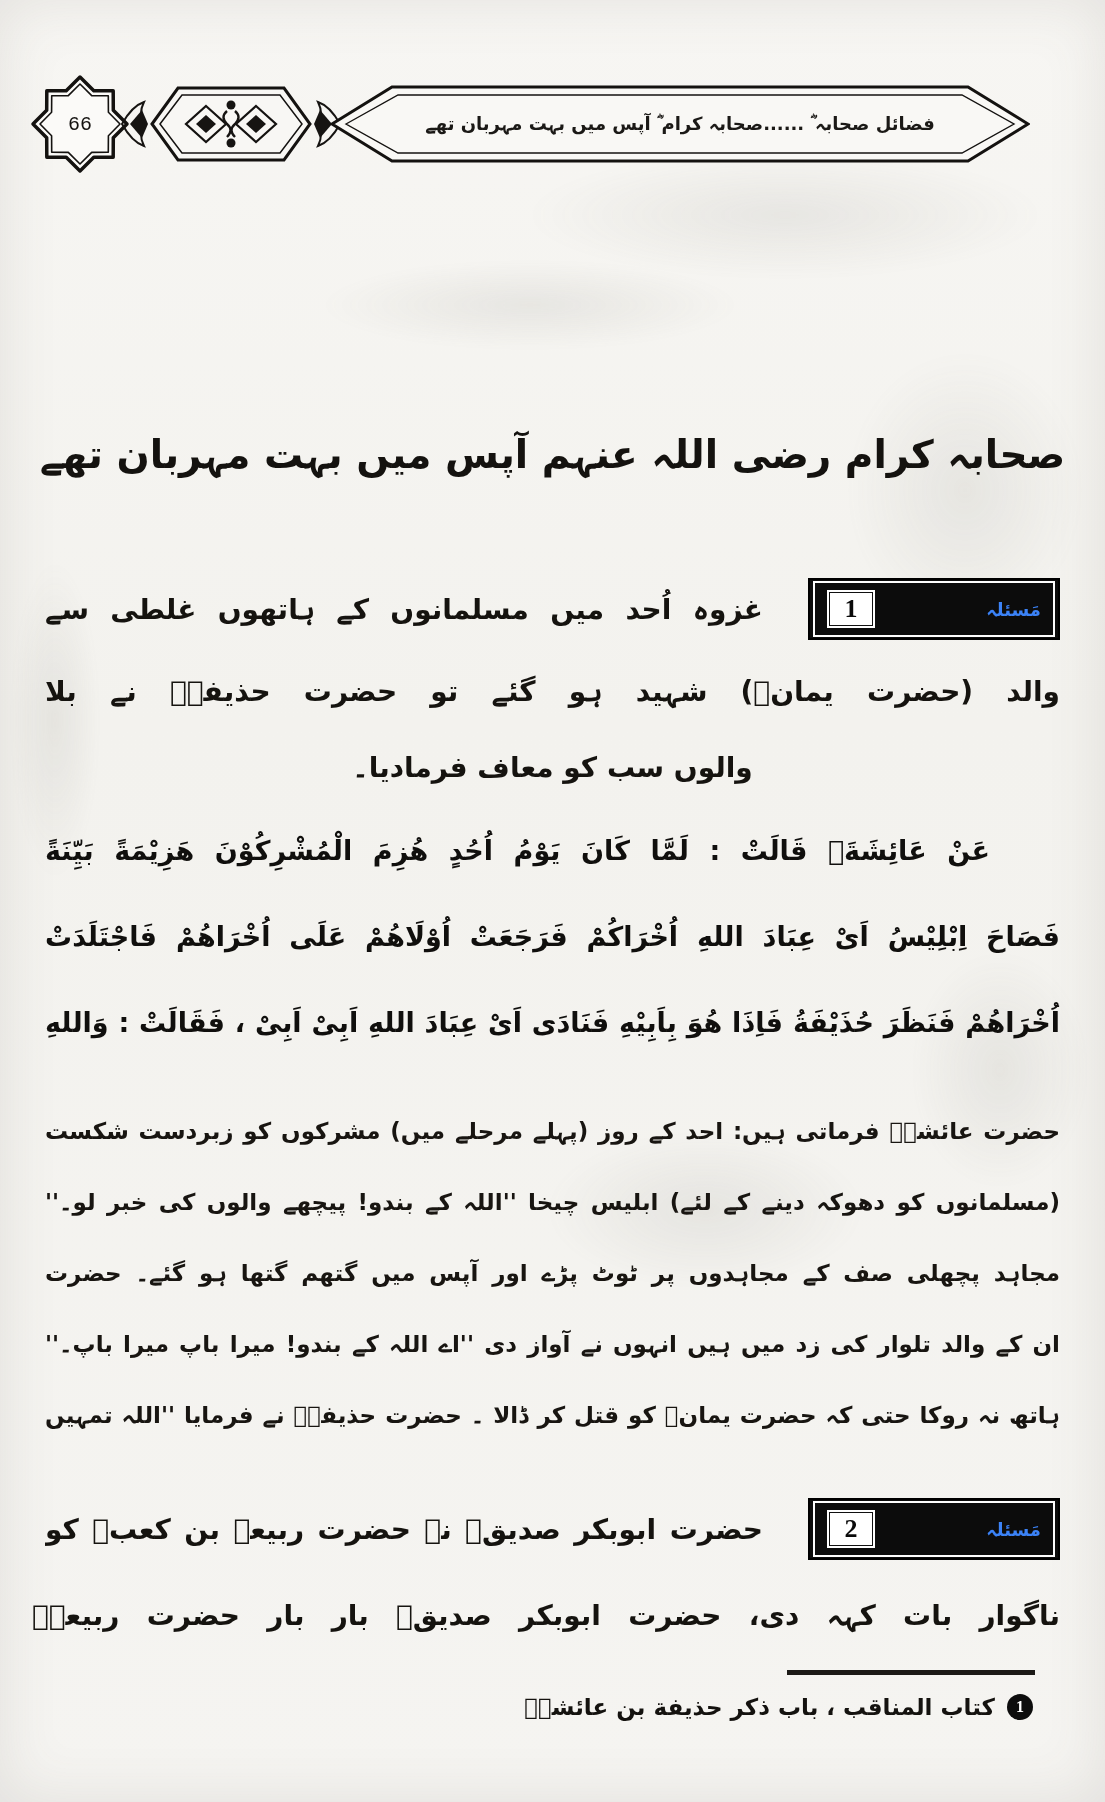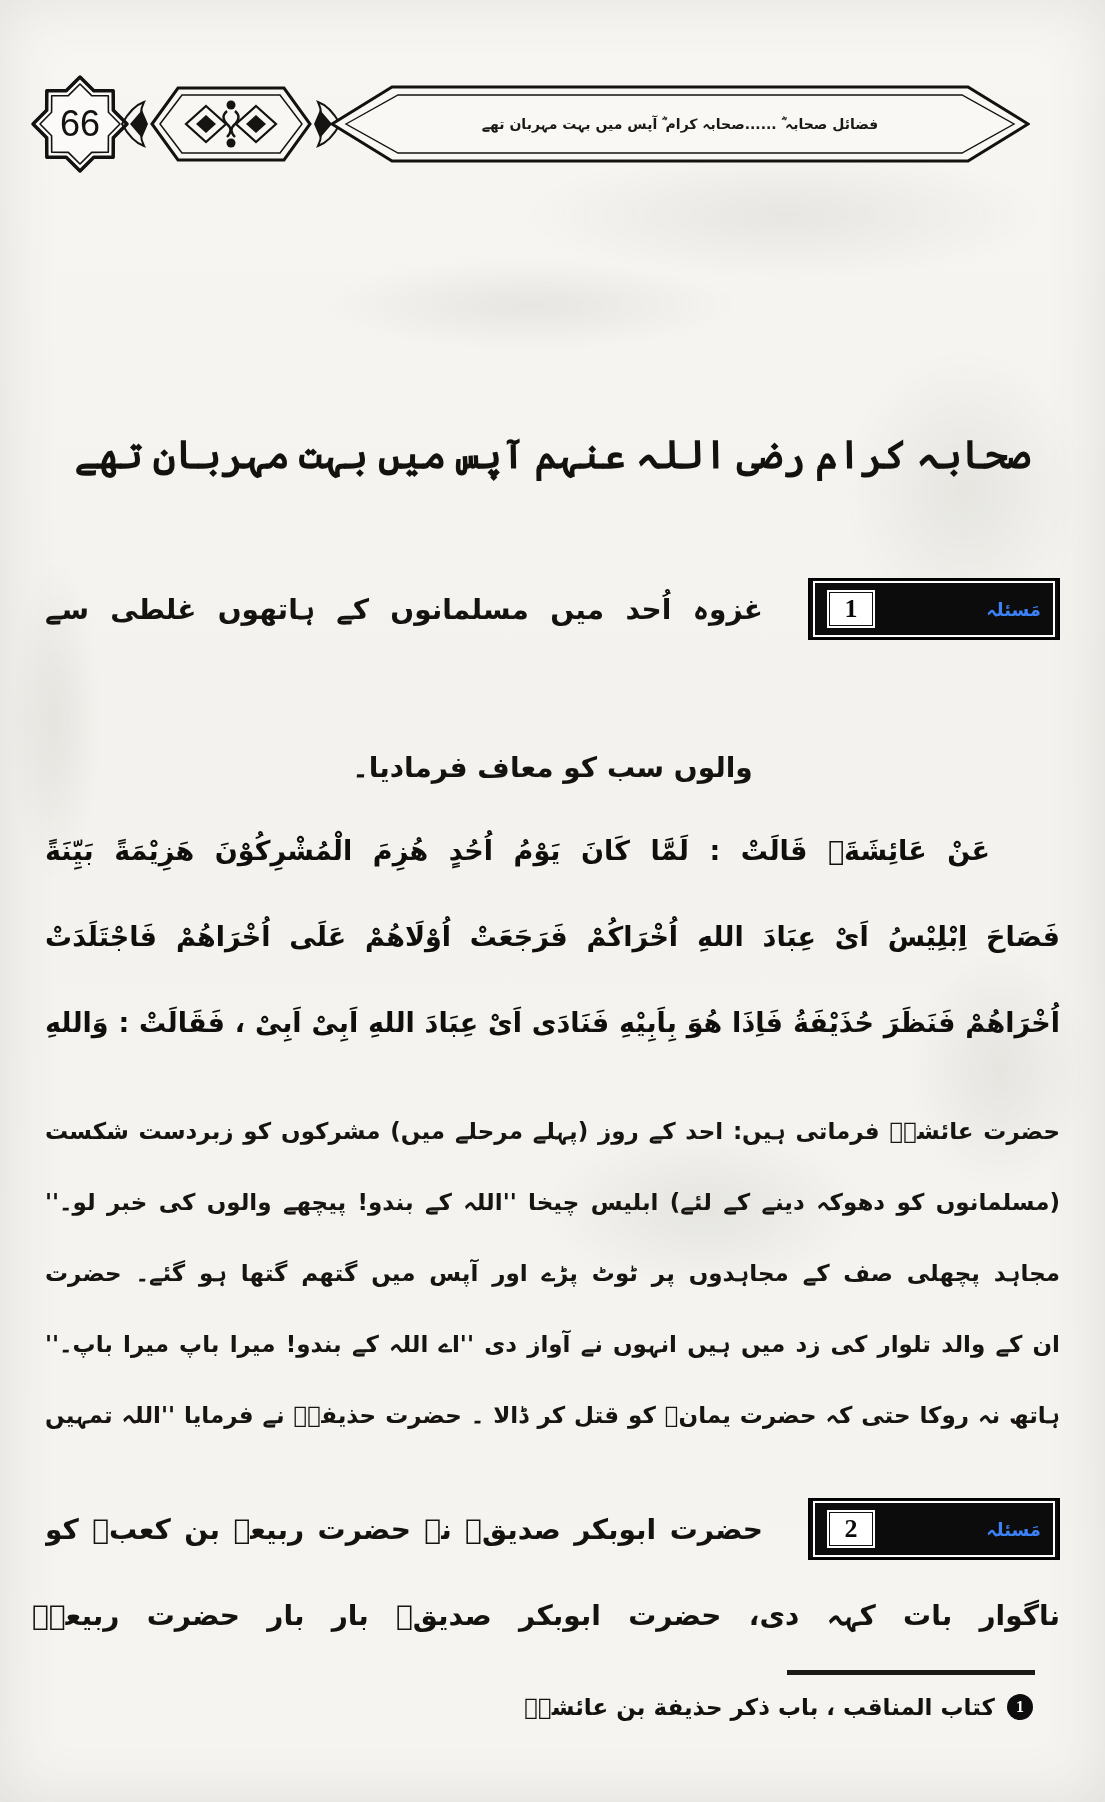--- a/index.html
+++ b/index.html
@@ -15,31 +15,31 @@
   }
   
   .ghost{position:absolute;pointer-events:none;
     background:radial-gradient(ellipse at center,rgba(110,108,98,.10),rgba(110,108,98,0) 70%);
     filter:blur(2px);}
   
   .hdr{position:absolute;top:72px;left:0;width:1105px;height:100px;}
   .star-badge{position:absolute;left:30px;top:2px;width:100px;height:100px;}
   .page-num{position:absolute;left:30px;top:2px;width:100px;height:100px;
     display:flex;align-items:center;justify-content:center;
-    font-family:Liberation Sans, sans-serif;font-size:36px;color:#141210;}
+    font-family:Liberation Mono, monospace;font-size:20px;color:#141210;}
   .ornament{position:absolute;left:118px;top:8px;width:226px;height:88px;}
   .banner{position:absolute;left:330px;top:10px;width:700px;height:84px;}
   .banner-text{position:absolute;left:345px;top:10px;width:670px;height:84px;
     display:flex;align-items:center;justify-content:center;
-    font-size:14px;font-weight:700;direction:rtl;color:#1b1916;letter-spacing:0;}
+    font-size:18px;font-weight:700;direction:rtl;color:#1b1916;letter-spacing:0;}
   
   .main-title{position:absolute;top:300px;left:0;width:100%;text-align:center;
     font-size:54px;font-weight:700;direction:rtl;color:#121110;}
   .subtitle{position:absolute;top:432px;left:0;width:100%;text-align:center;
-    font-size:39px;font-weight:700;direction:rtl;color:#14120f;font-family:Liberation Serif, serif;}
+    font-size:39px;font-weight:700;direction:rtl;color:#14120f;}
   
   .masla{position:absolute;right:45px;width:252px;height:62px;background:#0c0c0c;
     border:2px solid #000;box-sizing:border-box;display:flex;align-items:center;}
   .masla-in{flex:1;margin:3px;border:2px solid #fdfdfd;display:flex;direction:rtl;
     align-items:center;justify-content:space-between;padding:4px 12px;height:44px;}
   .masla-label{color:#3b82f6;font-size:18px;font-weight:700;}
   .masla-num{background:#ffffff;color:#0a0a0a;width:48px;height:38px;
     display:flex;align-items:center;justify-content:center;
     font-family:"Liberation Serif",serif;font-size:26px;font-weight:700;
     box-shadow:inset 0 0 0 2px #fff,inset 0 0 0 3px #111;}
@@ -116,20 +116,21 @@
   <div class="subtitle">صحابہ کرام رضی اللہ عنہم آپس میں بہت مہربان تھے</div>
 
   <div class="masla" style="top:578px;">
     <div class="masla-in">
       <span class="masla-label">مَسئلہ</span>
       <span class="masla-num">1</span>
     </div>
   </div>
 
   <div class="uline" style="top:578px;left:45px;width:718px;">غزوہ اُحد میں مسلمانوں کے ہاتھوں غلطی سے حضرت حذیفہؓ کے</div>
+  <div class="uline" style="top:656px;left:45px;right:45px;height:72px;line-height:72px;">والد (حضرت یمانؓ) شہید ہو گئے تو حضرت حذیفہؓ نے بلا</div>
   <div class="uline center-line" style="top:732px;left:45px;right:45px;height:72px;line-height:72px;">والوں سب کو معاف فرمادیا۔</div>
 
   <div class="aline" style="top:900px;">فَصَاحَ اِبْلِيْسُ اَىْ عِبَادَ اللهِ اُخْرَاكُمْ فَرَجَعَتْ اُوْلَاهُمْ عَلَى اُخْرَاهُمْ فَاجْتَلَدَتْ</div>
   <div class="aline" style="top:814px;padding-right:70px;">عَنْ عَائِشَةَؓ قَالَتْ : لَمَّا كَانَ يَوْمُ اُحُدٍ هُزِمَ الْمُشْرِكُوْنَ هَزِيْمَةً بَيِّنَةً</div>
   <div class="aline" style="top:986px;">اُخْرَاهُمْ فَنَظَرَ حُذَيْفَةُ فَاِذَا هُوَ بِاَبِيْهِ فَنَادَى اَىْ عِبَادَ اللهِ اَبِىْ اَبِىْ ، فَقَالَتْ : وَاللهِ مَا</div>
 
   <div class="tline" style="top:1100px;">حضرت عائشہؓ فرماتی ہیں: احد کے روز (پہلے مرحلے میں) مشرکوں کو زبردست شکست ہوئی۔</div>
   <div class="tline" style="top:1171px;">(مسلمانوں کو دھوکہ دینے کے لئے) ابلیس چیخا ''اللہ کے بندو! پیچھے والوں کی خبر لو۔'' چنانچہ اگلی صف کے</div>
   <div class="tline" style="top:1242px;">مجاہد پچھلی صف کے مجاہدوں پر ٹوٹ پڑے اور آپس میں گتھم گتھا ہو گئے۔ حضرت حذیفہؓ نے دیکھا کہ</div>
   <div class="tline" style="top:1313px;">ان کے والد تلوار کی زد میں ہیں انہوں نے آواز دی ''اے اللہ کے بندو! میرا باپ میرا باپ۔'' لیکن کسی نے</div>

